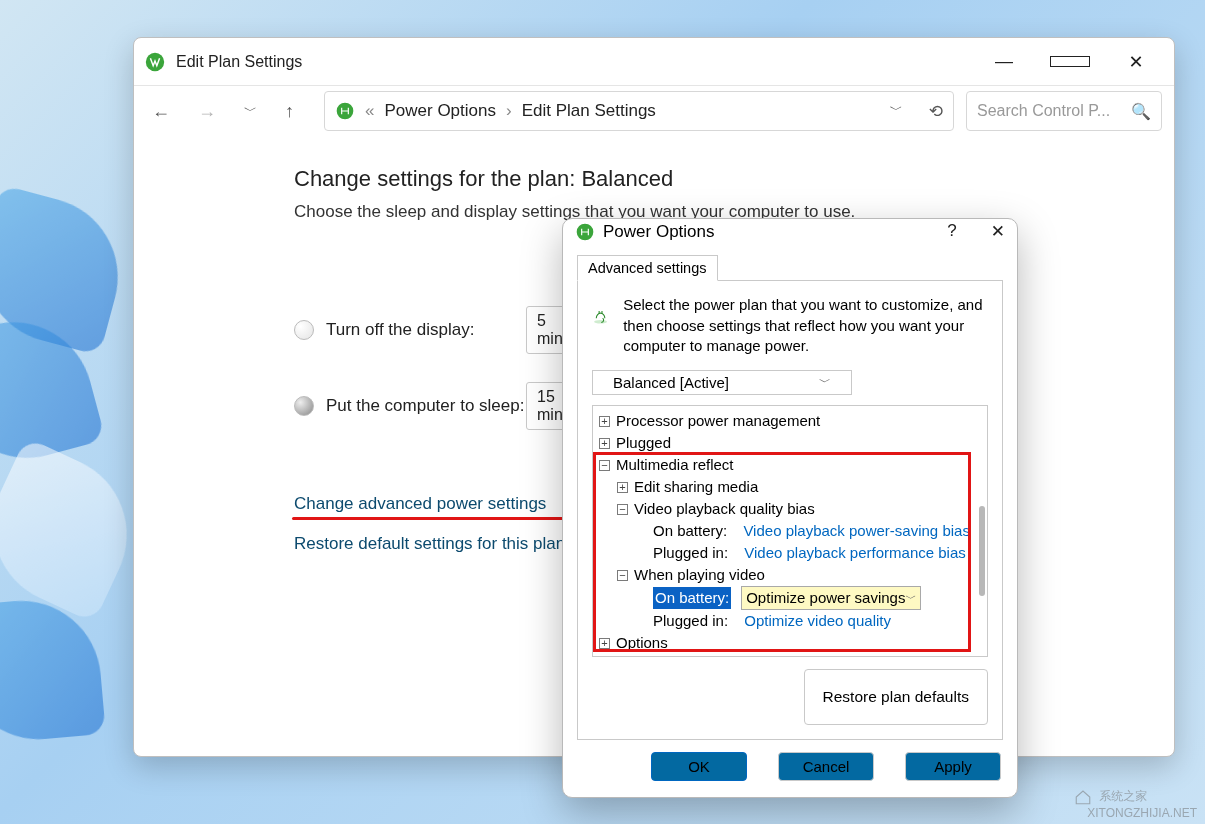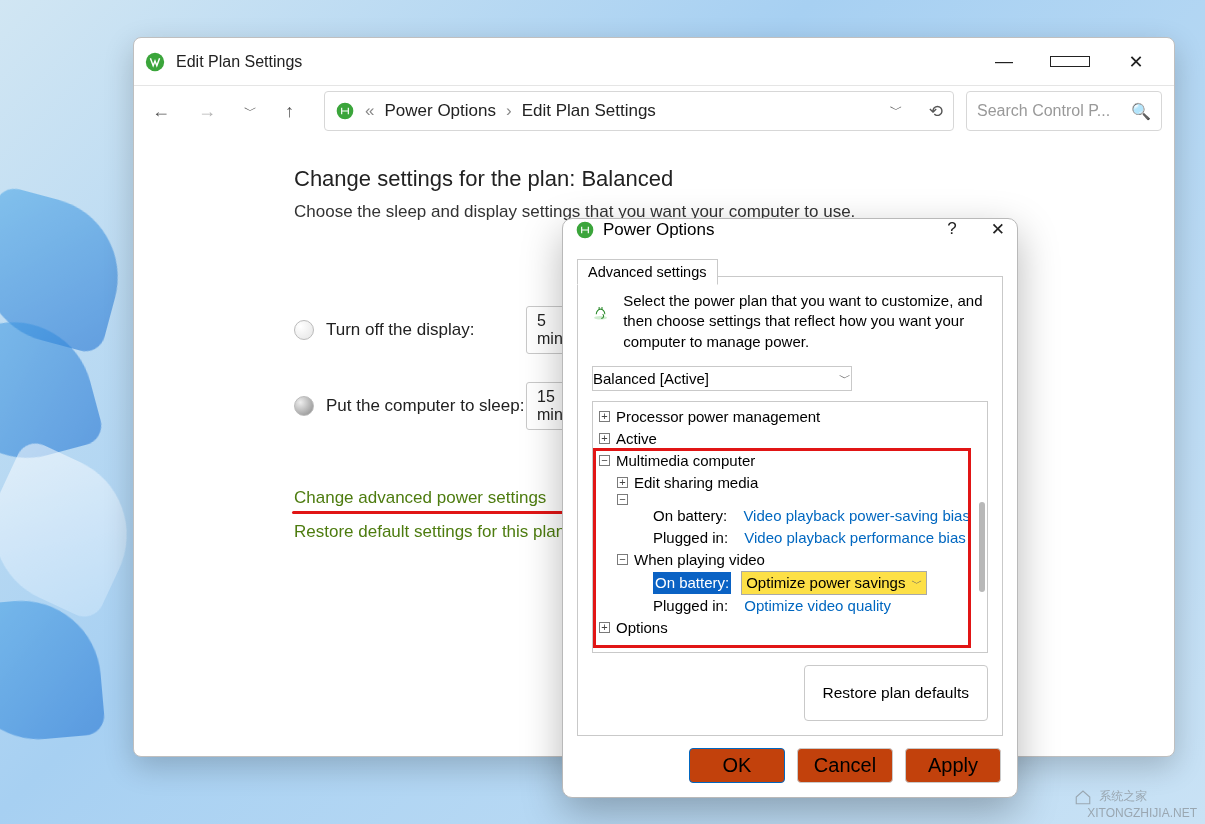--- a/index.html
+++ b/index.html
@@ -33,47 +33,47 @@
 .search input { border:0; outline:0; width:100%; font-size:16px; color:#222; }
 .search input::placeholder{color:#999;}
 
 .content { padding: 30px 40px 0 160px; color:#222; }
 .content h1 { font-size: 22px; font-weight: 400; margin-bottom: 10px; }
 .content .sub { font-size: 17px; color:#333; }
 .row { display:flex; align-items:center; margin-top: 44px; }
 .row-icon { width:20px; height:20px; margin-right:12px; border-radius:50%; background:radial-gradient(circle at 30% 30%, #fff,#e4e4e4); border:1px solid #bbb;}
 .row label { font-size:17px; width: 200px; }
 .row .select { background:#fff; border:1px solid #c9c9c9; border-radius:3px; padding:5px 10px; font-size:16px; width:66px; }
-.link { color:#4d7c0f; font-size:17px; display:inline-block; margin-top:14px; cursor:default;}
+.link { color:#0c4a6e; font-size:17px; display:inline-block; margin-top:20px; cursor:default;}
 .underline-red { position:relative; }
 .underline-red::after{content:"";position:absolute;left:-2px;right:-18px;bottom:-6px;height:3px;background:#e11515;border-radius:2px;}
 
 
 .dlg { position:absolute; left:562px; top:218px; width:456px; height:580px; background:#fff; border:1px solid #b9b9b9; border-radius:10px; box-shadow:0 14px 40px rgba(0,0,0,.28); overflow:hidden; display:flex; flex-direction:column; }
 .dlg-title { height:42px; display:flex; align-items:center; padding:0 12px; }
 .dlg-title .t { font-size:17px; margin-left:8px; }
 .dlg-title .right{margin-left:auto; display:flex; gap:34px; font-size:17px; color:#222;}
 .tabbar { padding: 10px 14px 0; }
-.tab { display:inline-block; border:1px solid #c9c9c9; border-bottom:1px solid #fff; background:#fff; padding:4px 10px; font-size:14.5px; position:relative; top:9px; }
+.tab { display:inline-block; border:1px solid #c9c9c9; border-bottom:1px solid #fff; background:#fff; padding:4px 10px; font-size:14.5px; position:relative; top:1px; }
 .tab-pane { border:1px solid #c9c9c9; margin:0 14px; flex:1; padding:14px; display:flex; flex-direction:column; }
 .intro { display:flex; gap:14px; align-items:flex-start; font-size:15px; line-height:1.35; margin-bottom:14px;}
-.plan-select { border:1px solid #c9c9c9; background:#fff; padding:3px 0; font-size:15px; width:260px; display:flex; justify-content:space-between; align-items:center;}
+.plan-select { border:1px solid #c9c9c9; background:#fff; padding:3px 20px; font-size:15px; width:260px; display:flex; justify-content:space-between; align-items:center;}
 .tree-wrap{ position:relative; flex:1; margin-top:10px; }
 .tree { border:1px solid #c9c9c9; height:252px; padding:4px 6px; font-size:15px; line-height:22px; overflow:hidden; position:relative;}
 .node { display:flex; align-items:center; gap:6px; }
 .box { width:11px; height:11px; border:1px solid #7a7a7a; display:inline-flex; align-items:center; justify-content:center; font-size:11px; color:#444; line-height:1; background:#fff;}
 .ind1{padding-left:18px;} .ind3{padding-left:54px;}
 .vlink{ color:#0067c0; }
 .selected-lbl { background:#0a62c4; color:#fff; padding:0 2px;}
-.combo { display:inline-flex; border:1px solid #a9a9a9; background:#fde047; padding:0 4px; margin-left:4px; align-items:center; gap:6px; font-size:15px;}
+.combo { display:inline-flex; border:1px solid #a9a9a9; background:#fef9c3; padding:0 4px; margin-left:4px; align-items:center; font-size:15px;}
 .redbox{ position:absolute; border:3px solid #e11515; pointer-events:none; }
 .scroll-hint{position:absolute; right:2px; top:100px; width:6px; height:90px; background:#b8b8b8; border-radius:3px;}
 .restore-btn { align-self:flex-end; margin-top:12px; border:1px solid #c9c9c9; border-radius:4px; background:#fff; padding:18px 18px; font-size:15.5px; }
 .dlg-buttons { display:flex; gap:12px; justify-content:flex-end; padding:12px 16px 16px; }
-.dlg-buttons button { width:96px; padding:5px 0; border:1px solid #c9c9c9; border-radius:4px; background:#c2410c; font-size:20px;}
+.dlg-buttons button { width:96px; padding:5px 0; border:1px solid #c9c9c9; border-radius:4px; background:#0369a1; font-size:15px;margin-left:19px;}
 .dlg-buttons button.primary{ border-color:#0067c0; }
 
 
 .wm { position:absolute; right:8px; bottom:4px; font-size:12px; color:#9aa7b1; text-align:left; line-height:1.2; }
 .wm svg{vertical-align:middle;margin-right:4px;}
 
 .plug-icon{display:inline-block;}
 </style>
 </head>
 <body>
@@ -184,32 +184,33 @@
     </div>
 
     <div class="tree-wrap">
       <div class="tree">
         <div class="node">
             <span class="box">+</span>
             <span>Processor power management</span>
           </div>
         <div class="node">
             <span class="box">+</span>
-            <span>Active</span>
+            <span>Plugged</span>
           </div>
         <div class="node">
             <span class="box">−</span>
-            <span>Multimedia computer</span>
+            <span>Multimedia reflect</span>
           </div>
         <div class="node ind1">
             <span class="box">+</span>
             <span>Edit sharing media</span>
           </div>
         <div class="node ind1">
             <span class="box">−</span>
+            <span>Video playback quality bias</span>
           </div>
         <div class="node ind3"><span>On battery:</span>&nbsp;<span class="vlink">Video playback power-saving bias</span></div>
         <div class="node ind3"><span>Plugged in:</span>&nbsp;<span class="vlink">Video playback performance bias</span></div>
         <div class="node ind1">
             <span class="box">−</span>
             <span>When playing video</span>
           </div>
         <div class="node ind3">
           <span class="selected-lbl">On battery:</span>
           <span class="combo">

